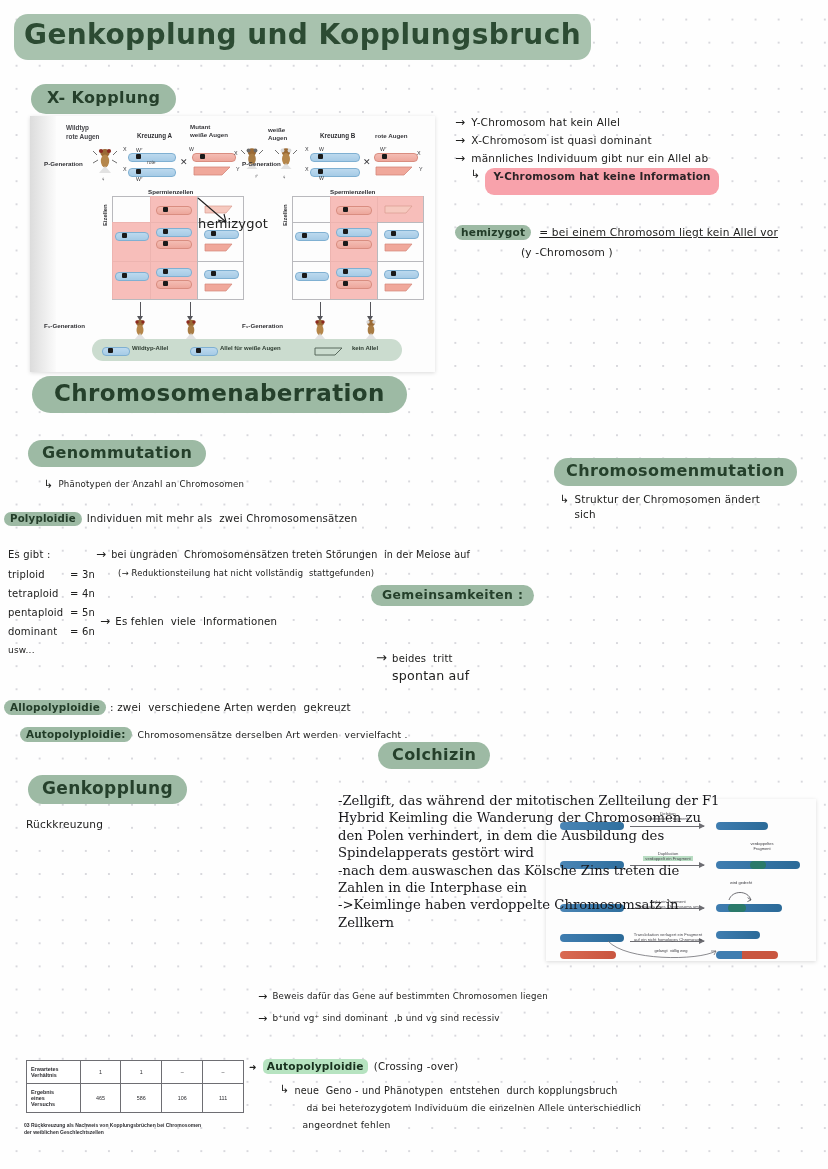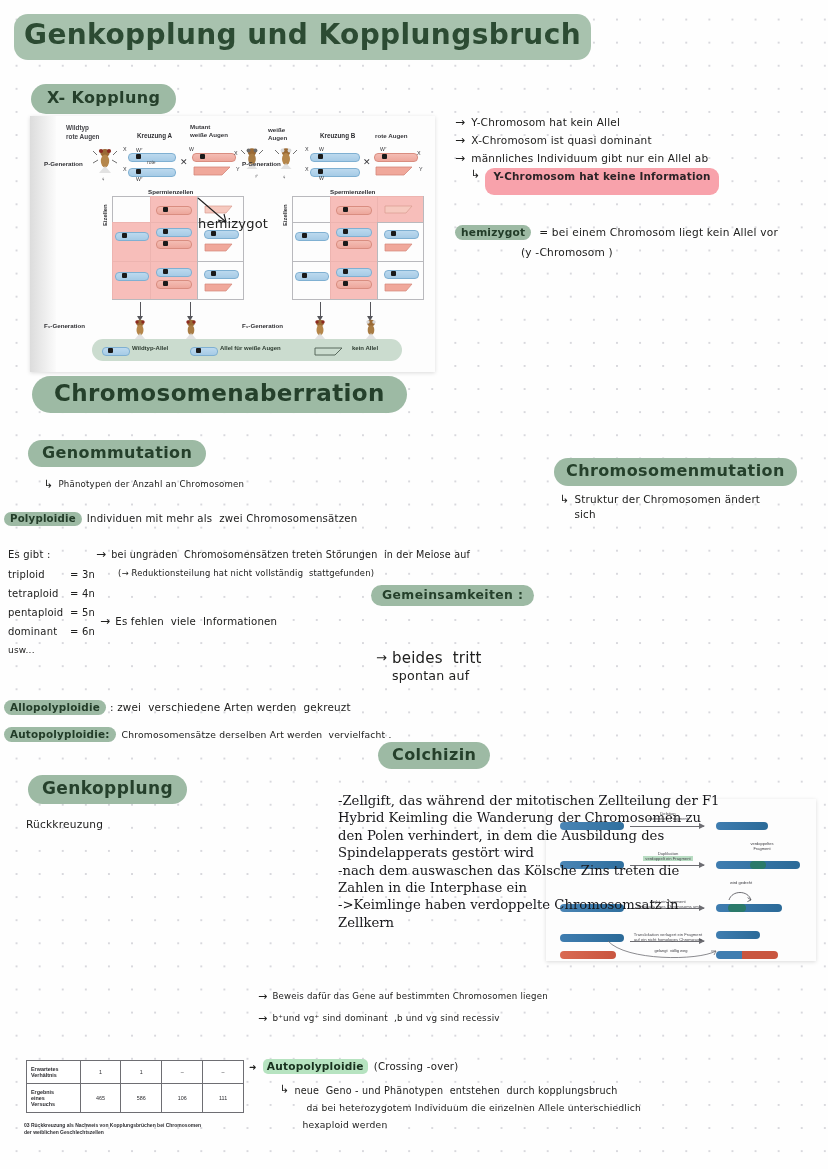--- a/index.html
+++ b/index.html
@@ -378,21 +378,21 @@
     </div>
     <div style="display:flex;gap:5px;align-items:flex-start;margin-left:16px;">
       <span class="hw arrowglyph" style="font-size:11px;line-height:14px;">↳</span>
       <span class="mark-pink hw" style="font-size:10.4px;line-height:14px;">Y-Chromosom hat keine Information</span>
     </div>
   </div>
 
   <div class="abs" style="left:455px;top:225px;width:362px;">
     <div style="display:flex;gap:8px;align-items:baseline;">
       <span class="mark-green hw" style="font-size:10.6px;">hemizygot</span>
-      <span class="hw" style="font-size:10.6px;">= bei einem Chromosom liegt kein Allel vor</span>
+      <span class="hw" style="font-size:10.6px;text-decoration:underline;">= bei einem Chromosom liegt kein Allel vor</span>
     </div>
     <div class="hw" style="font-size:10.6px;margin-left:66px;margin-top:6px;">(y -Chromosom )</div>
   </div>
 
   <div class="abs" style="left:32px;top:376px;">
     <span class="pill hw" style="font-size:23px;line-height:30px;padding:2px 22px 5px 22px;">Chromosomenaberration</span>
   </div>
 
   <div class="abs" style="left:28px;top:440px;">
     <span class="pill hw" style="font-size:16px;line-height:21px;padding:2px 14px 4px 14px;">Genommutation</span>
@@ -438,32 +438,32 @@
 
   <div class="abs" style="left:100px;top:615px;display:flex;gap:5px;align-items:flex-start;">
     <span class="hw arrowglyph" style="font-size:12px;line-height:13px;">→</span>
     <span class="hw" style="font-size:10.2px;line-height:13px;">Es fehlen  viele  Informationen</span>
   </div>
 
   <div class="abs" style="left:4px;top:700px;display:flex;gap:4px;align-items:baseline;">
     <span class="mark-green hw" style="font-size:10.4px;">Allopolyploidie</span>
     <span class="hw" style="font-size:10.4px;">: zwei  verschiedene Arten werden  gekreuzt</span>
   </div>
-  <div class="abs" style="left:4px;top:727px;display:flex;gap:6px;align-items:baseline;">
+  <div class="abs" style="left:20px;top:727px;display:flex;gap:6px;align-items:baseline;">
     <span class="mark-green hw" style="font-size:10.4px;">Autopolyploidie:</span>
     <span class="hw" style="font-size:9.2px;">Chromosomensätze derselben Art werden  vervielfacht .</span>
   </div>
 
   <div class="abs" style="left:371px;top:584px;text-align:right;">
     <span class="pill hw" style="font-size:12.4px;line-height:17px;padding:1px 11px 3px 11px;">Gemeinsamkeiten :</span>
   </div>
   <div class="abs" style="left:376px;top:650px;display:flex;gap:5px;align-items:flex-start;">
     <span class="hw arrowglyph" style="font-size:13px;line-height:16px;">→</span>
     <div>
-      <div class="hw" style="font-size:15px;line-height:17px;">beides  tritt</div>
+      <div class="hw" style="font-size:10px;line-height:17px;">beides  tritt</div>
       <div class="hw" style="font-size:12.6px;line-height:17px;">spontan auf</div>
     </div>
   </div>
 
   <div class="abs" style="left:554px;top:458px;">
     <span class="pill hw" style="font-size:16px;line-height:22px;padding:2px 12px 4px 12px;">Chromosomenmutation</span>
   </div>
   <div class="abs" style="left:560px;top:492px;display:flex;gap:5px;align-items:flex-start;">
     <span class="hw arrowglyph" style="font-size:11px;line-height:15px;">↳</span>
     <div>
@@ -566,17 +566,17 @@
   <div class="abs" style="left:249px;top:1059px;display:flex;gap:6px;align-items:baseline;">
     <span class="hw arrowglyph" style="font-size:9px;">➜</span>
     <span class="mark-lightgreen hw" style="font-size:10.6px;">Autopolyploidie</span>
     <span class="hw" style="font-size:10.2px;">(Crossing -over)</span>
   </div>
   <div class="abs" style="left:280px;top:1082px;display:flex;gap:5px;align-items:flex-start;">
     <span class="hw arrowglyph" style="font-size:11px;line-height:15px;">↳</span>
     <div>
       <div class="hw" style="font-size:9.6px;line-height:17px;">neue  Geno - und Phänotypen  entstehen  durch kopplungsbruch</div>
       <div class="hw" style="font-size:9.2px;line-height:17px;margin-left:12px;">da bei heterozygotem Individuum die einzelnen Allele unterschiedlich</div>
-      <div class="hw" style="font-size:9.2px;line-height:17px;margin-left:8px;">hexaploid werden</div>
+      <div class="hw" style="font-size:9.2px;line-height:17px;margin-left:8px;">angeordnet fehlen</div>
     </div>
   </div>
 
 </div>
 
 </body></html>

